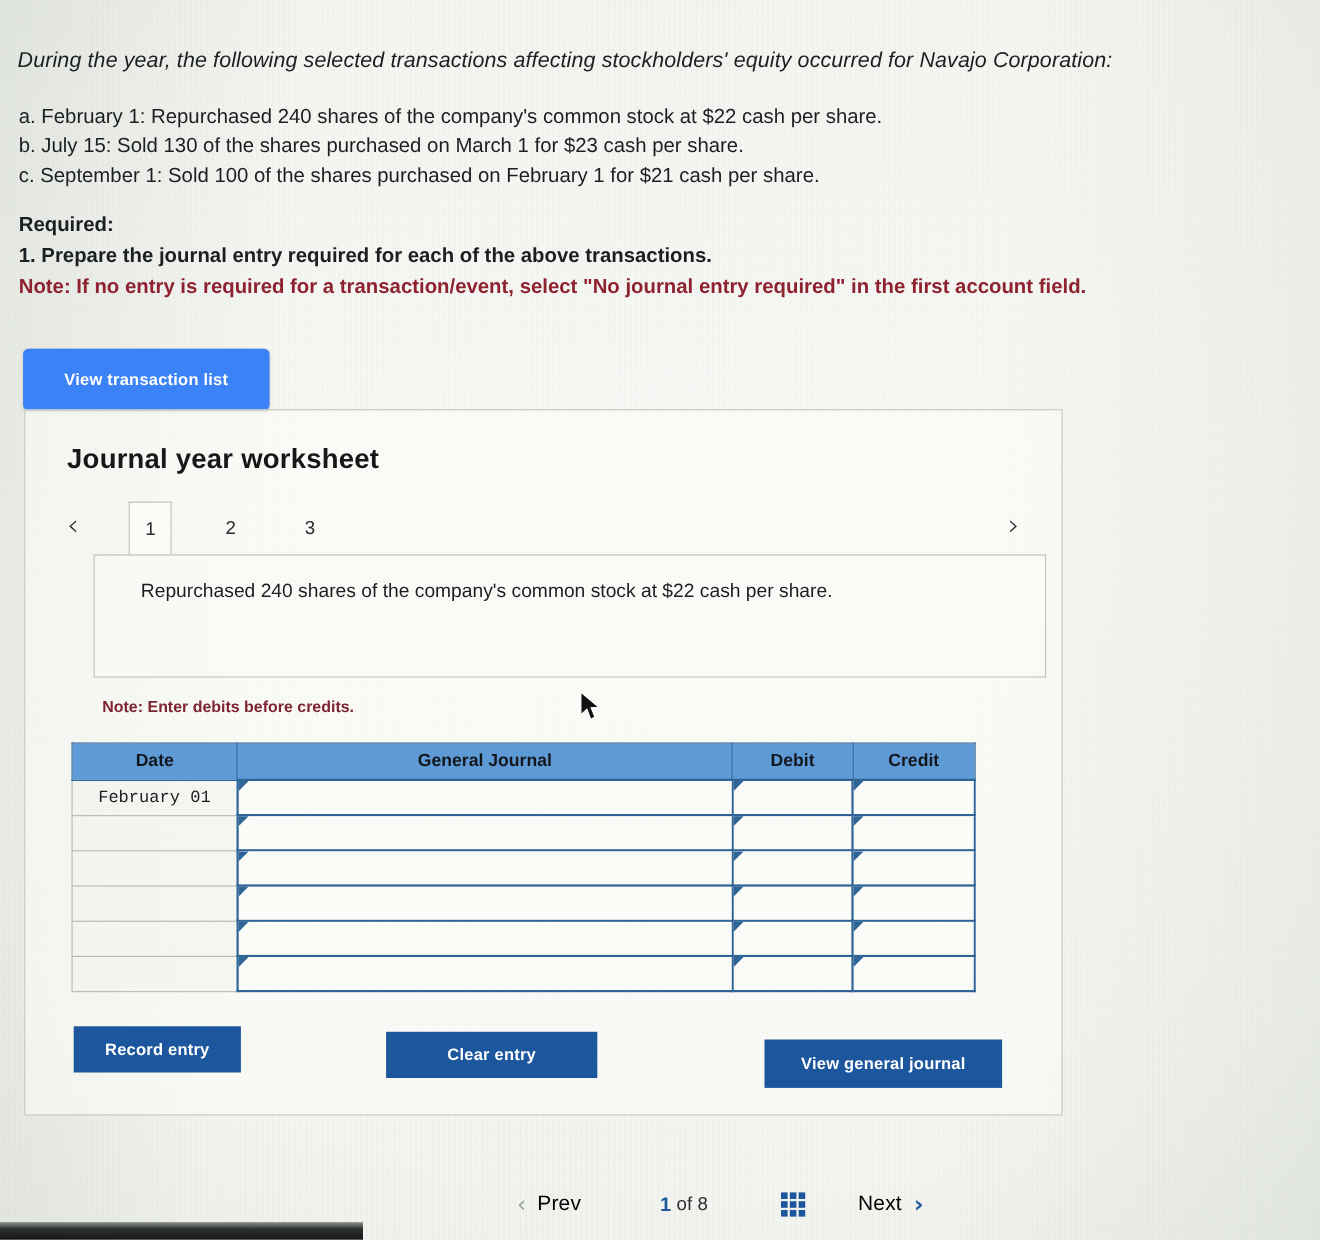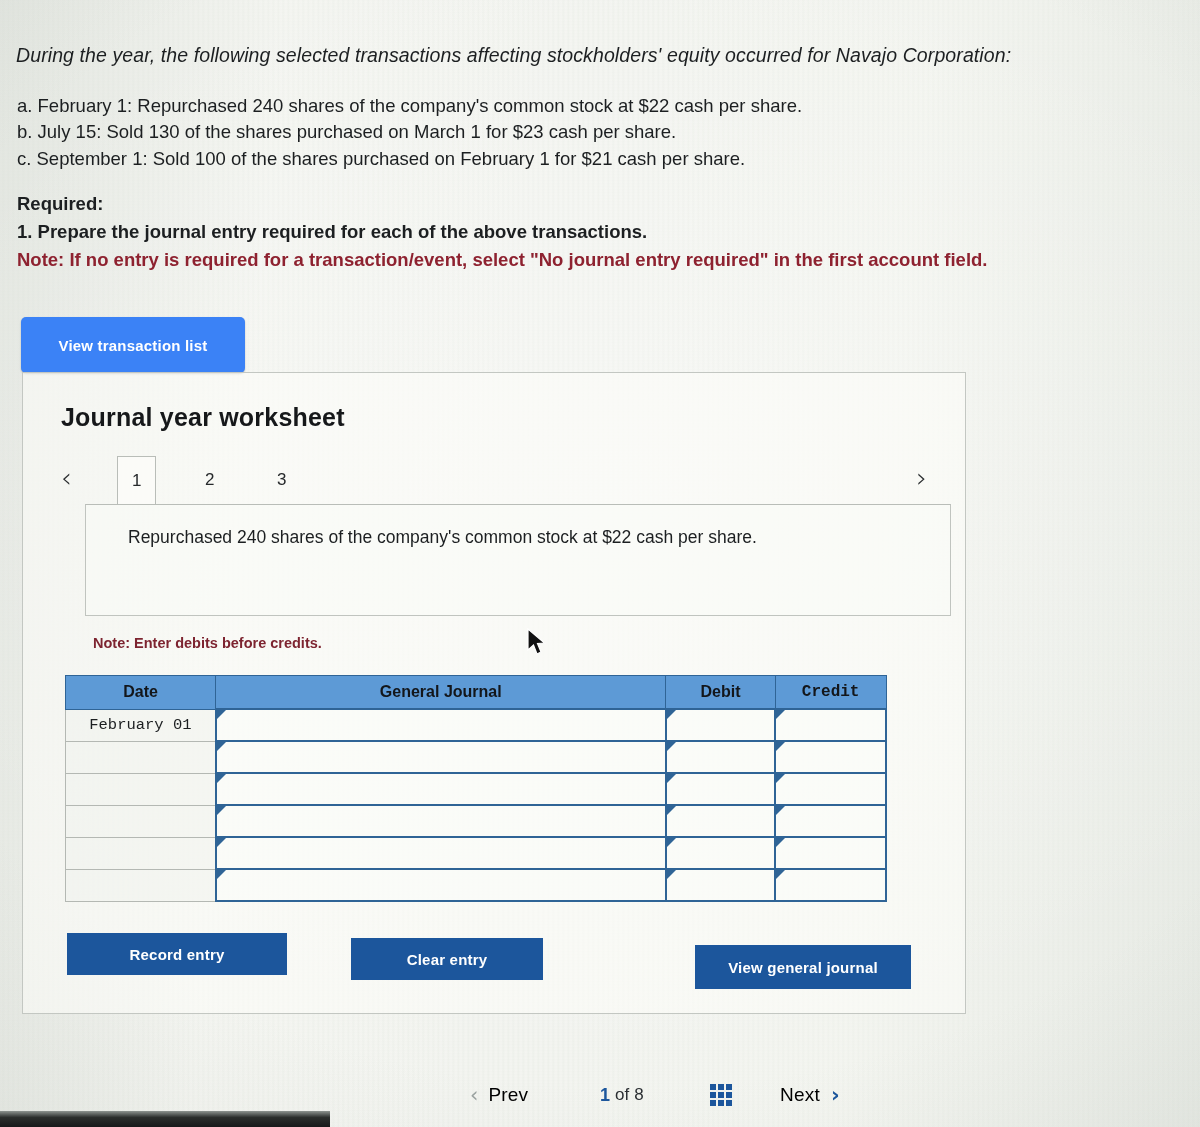--- a/index.html
+++ b/index.html
@@ -214,21 +214,21 @@
     border: 1px solid #2f6496;
     color: #13161a;
     font-size: 16px;
     font-weight: bold;
     height: 32px;
     padding: 0;
   }
   .jtable th.h-date { width: 143px; }
   .jtable th.h-gj   { width: 430px; }
   .jtable th.h-deb  { width: 104px; }
-  .jtable th.h-cre  { width: 105px; font-family: Liberation Mono, monospace; }
+  .jtable th.h-cre  { width: 105px; }
 
   .jtable td {
     padding: 0;
     height: 30px;
   }
   .cell-date {
     border: 1px solid #b4b8b3;
     background: rgba(240,241,237,0.45);
     font-size: 15.5px;
     color: #1c1f21;
@@ -255,21 +255,21 @@
     position: absolute;
     background: #1c569c;
     color: #ffffff;
     border: none;
     font-family: "Liberation Sans", sans-serif;
     font-size: 15px;
     font-weight: bold;
     letter-spacing: 0.2px;
     cursor: pointer;
   }
-  .btn-record { left: 44px;  top: 560px; width: 220px; height: 42px; }
+  .btn-record { left: 44px;  top: 560px; width: 152px; height: 42px; }
   .btn-clear  { left: 288px; top: 565px; width: 192px; height: 42px; margin-left: 40px; }
   .btn-viewgj { left: 672px; top: 572px; width: 216px; height: 44px; }
 
   
   .pager {
     position: absolute;
     left: 470px;
     top: 1078px;
     width: 420px;
     height: 34px;

